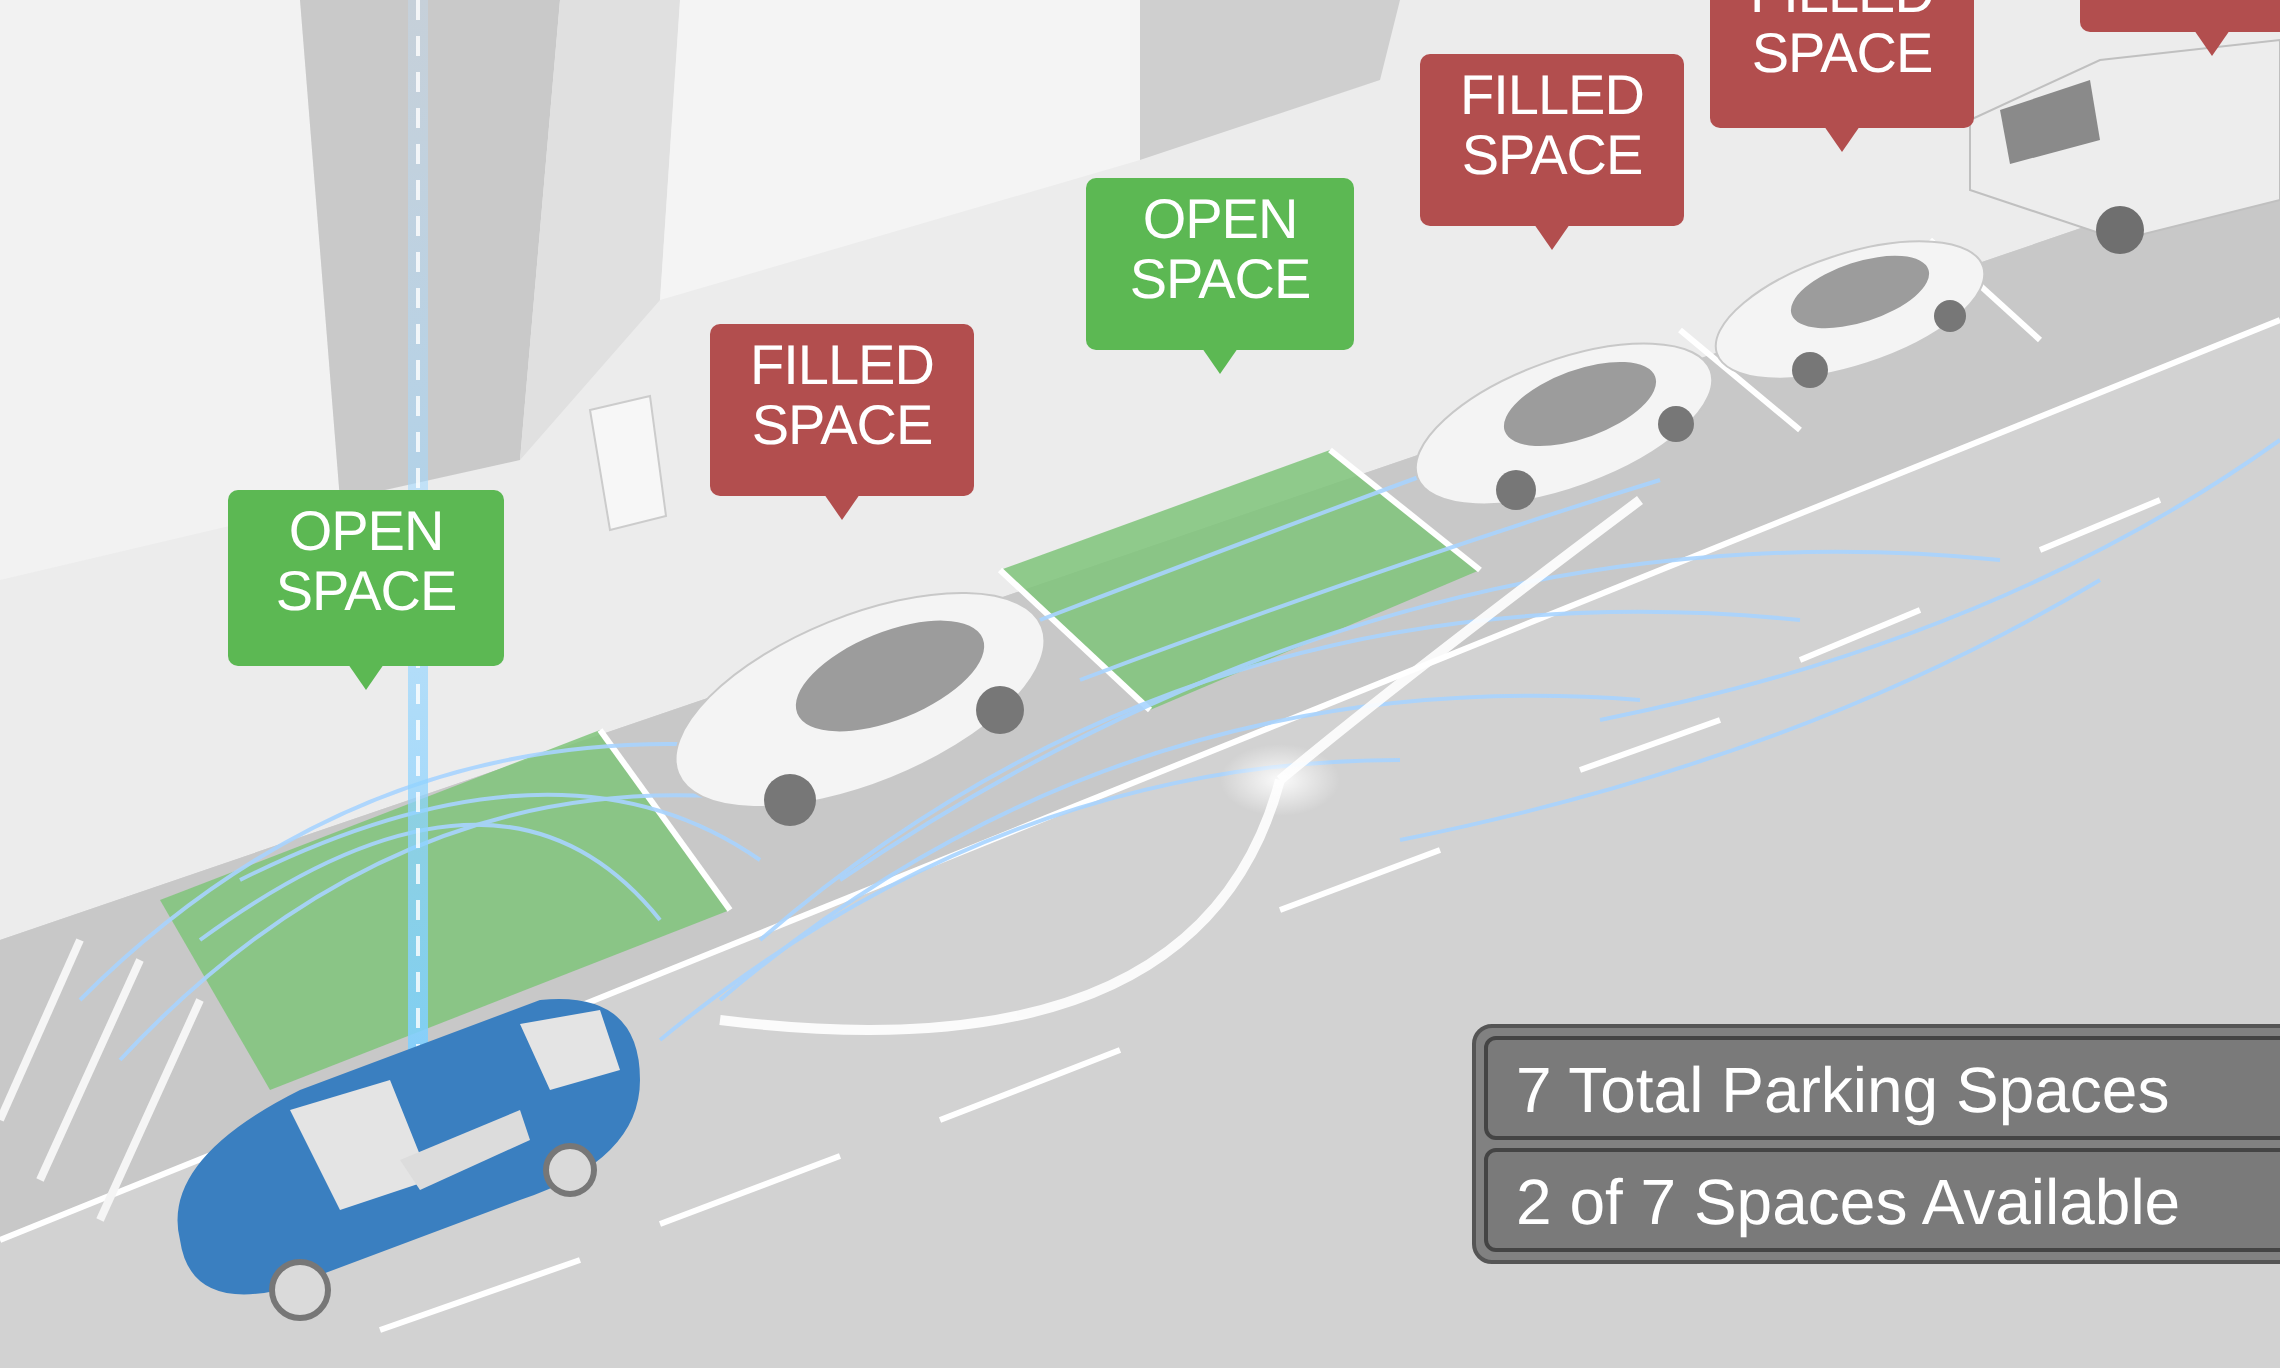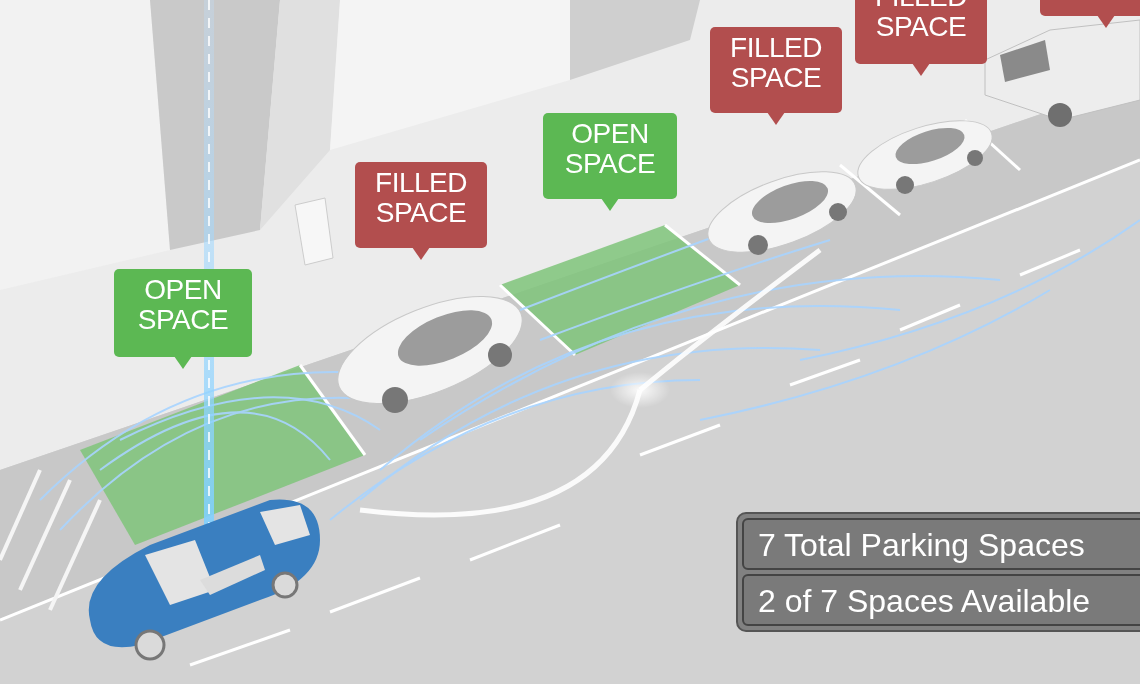--- a/index.html
+++ b/index.html
@@ -1,21 +1,21 @@
 <!DOCTYPE html>
 <html><head>
 <meta charset="utf-8">
 <style>
   html,body{margin:0;padding:0;}
   body{width:1140px;height:684px;overflow:hidden;background:#d9d9d9;font-family:"Liberation Sans",sans-serif;}
   .scene{position:relative;width:1140px;height:684px;overflow:hidden;}
   svg.bg{position:absolute;left:0;top:0;}
   .bubble{position:absolute;color:#fff;text-align:center;line-height:30px;font-size:28px;border-radius:5px;padding:6px 8px 4px;box-sizing:border-box;letter-spacing:-0.5px;}
   .bubble::after{content:"";position:absolute;left:50%;bottom:-12px;margin-left:-9px;border-left:9px solid transparent;border-right:9px solid transparent;border-top:13px solid;}
-  .bubble.open{background:#5cb853;margin-top:24px;}
+  .bubble.open{background:#5cb853;}
   .bubble.open::after{border-top-color:#5cb853;}
   .bubble.filled{background:#b24e4e;}
   .bubble.filled::after{border-top-color:#b24e4e;}
   .bubble span{display:block;}
   .infobox{position:absolute;left:736px;top:512px;width:420px;height:120px;border:2px solid #555;border-radius:10px;background:rgba(120,120,120,0.9);box-sizing:border-box;padding:4px;}
   .infobox .row{height:52px;border:2px solid #444;border-radius:6px;background:#7a7a7a;color:#fff;font-size:32px;line-height:50px;padding-left:14px;box-sizing:border-box;white-space:nowrap;}
   .infobox .row + .row{margin-top:4px;}
 </style>
 </head>
 <body>

